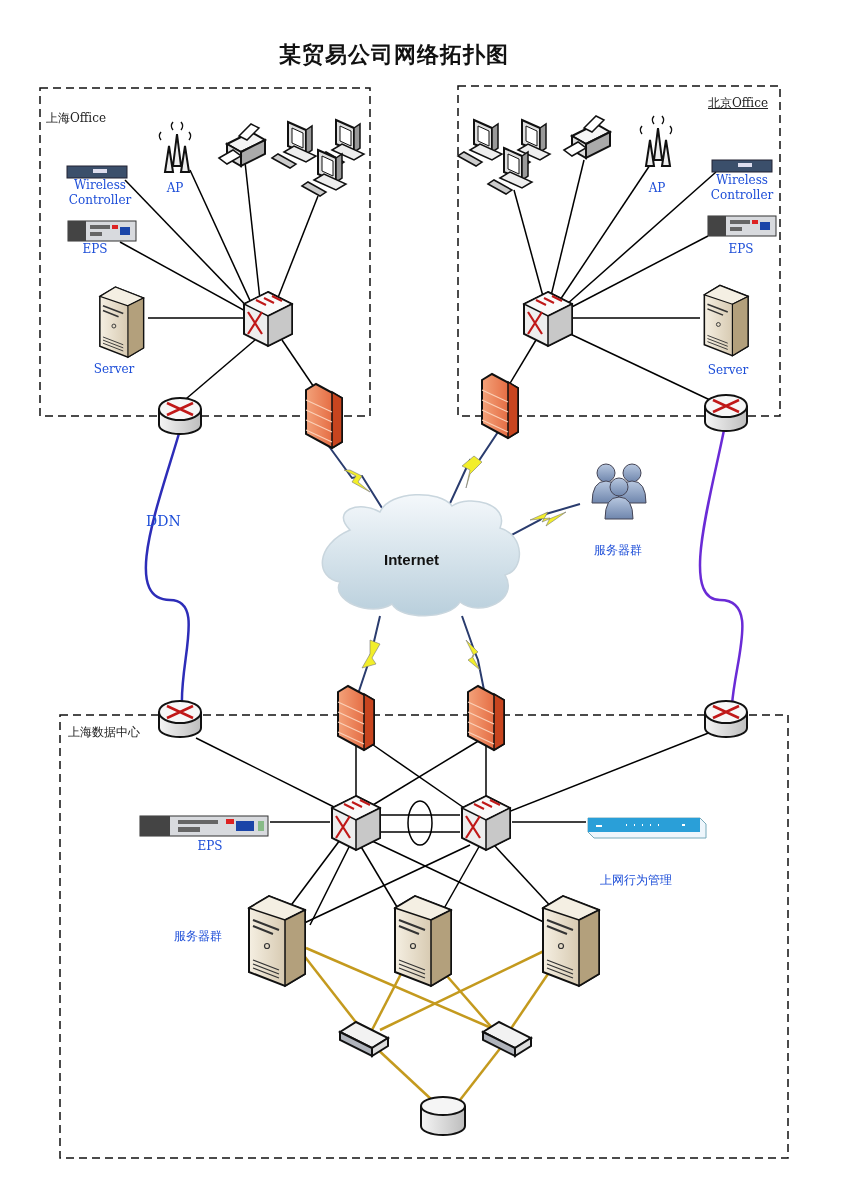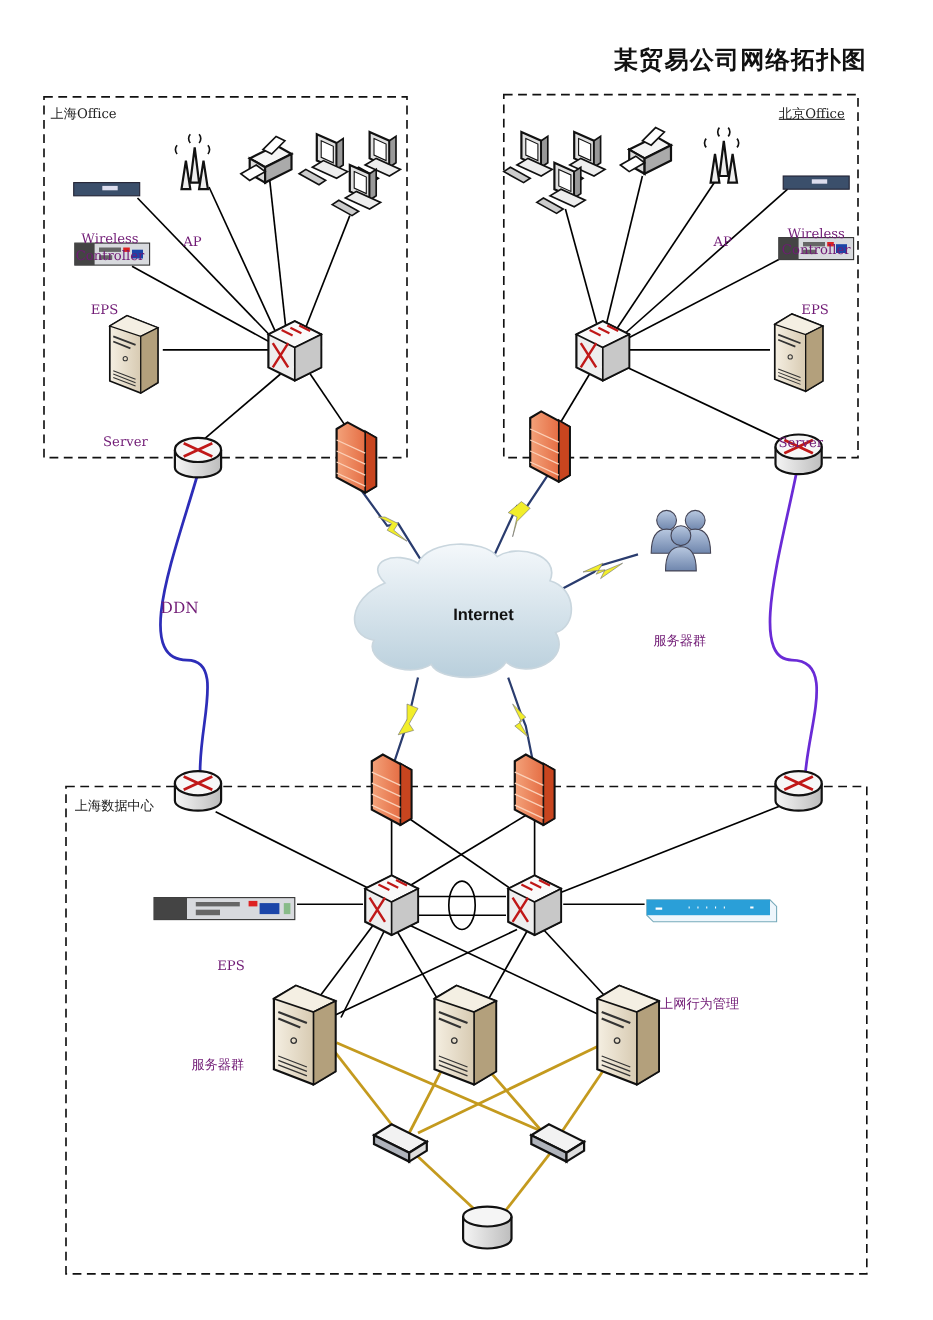--- a/index.html
+++ b/index.html
@@ -1,19 +1,19 @@
 <!DOCTYPE html>
 <html><head>
 <meta charset="utf-8">
 <style>
   html,body{margin:0;padding:0;background:#fff;}
   body{width:848px;height:1200px;position:relative;overflow:hidden;font-family:"DejaVu Serif",serif;}
-  #title{position:absolute;left:0;width:788px;top:40px;text-align:right;font-family:"DejaVu Sans",sans-serif;font-weight:bold;font-size:22px;color:#111;letter-spacing:1px;}
+  #title{position:absolute;left:0;width:788px;top:40px;text-align:center;font-family:"DejaVu Sans",sans-serif;font-weight:bold;font-size:22px;color:#111;letter-spacing:1px;}
   svg#diagram{position:absolute;left:0;top:0;}
-  .lbl{position:absolute;font-family:"DejaVu Serif",serif;font-size:12px;color:#701a75;white-space:nowrap;line-height:15px;margin-top:32px;}
+  .lbl{position:absolute;font-family:"DejaVu Serif",serif;font-size:12px;color:#1d4ed8;white-space:nowrap;line-height:15px;}
   .lbl.center{text-align:center;}
   .net{position:absolute;font-family:"Liberation Sans",sans-serif;font-weight:bold;font-size:15px;color:#111;}
   .zone-lbl{position:absolute;font-family:"DejaVu Serif",serif;font-size:12px;color:#222;}
 </style>
 </head>
 <body>
 
 <div id="title">某贸易公司网络拓扑图</div>
 
 <svg id="diagram" width="848" height="1200" viewBox="0 0 848 1200">
@@ -236,39 +236,39 @@
   <use href="#switchIcon" x="486" y="822"></use>
   <use href="#behaviorIcon" x="646" y="826"></use>
   <use href="#serverIcon" x="277" y="940"></use>
   <use href="#serverIcon" x="423" y="940"></use>
   <use href="#serverIcon" x="571" y="940"></use>
   <use href="#hubIcon" x="364" y="1036"></use>
   <use href="#hubIcon" x="507" y="1036"></use>
   <use href="#diskIcon" x="443" y="1112"></use>
 </svg>
 
-<div class="zone-lbl" style="left:46px;top:95px;text-align:right;">上海Office</div>
+<div class="zone-lbl" style="left:46px;top:110px;text-align:right;">上海Office</div>
 <div class="zone-lbl" style="left:708px;top:95px;text-decoration:underline;">北京Office</div>
 <div class="zone-lbl" style="left:68px;top:724px;">上海数据中心</div>
 
 <div class="lbl center" style="left:60px;top:178px;width:80px;">
   <div>Wireless</div>
   <div>Controller</div>
 </div>
 <div class="lbl center" style="left:160px;top:181px;width:30px;">AP</div>
 <div class="lbl center" style="left:80px;top:242px;width:30px;">EPS</div>
 <div class="lbl center" style="left:88px;top:362px;width:52px;">Server</div>
 
 <div class="lbl center" style="left:702px;top:173px;width:80px;">
   <div>Wireless</div>
   <div>Controller</div>
 </div>
 <div class="lbl center" style="left:642px;top:181px;width:30px;">AP</div>
 <div class="lbl center" style="left:726px;top:242px;width:30px;">EPS</div>
 <div class="lbl center" style="left:702px;top:363px;width:52px;">Server</div>
 
 <div class="lbl" style="left:146px;top:514px;font-size:14px;">DDN</div>
-<div class="net" style="left:384px;top:551px;margin-left:28px;">Internet</div>
+<div class="net" style="left:384px;top:551px;">Internet</div>
 <div class="lbl" style="left:594px;top:543px;">服务器群</div>
 
 <div class="lbl center" style="left:190px;top:839px;width:40px;">EPS</div>
 <div class="lbl" style="left:600px;top:873px;">上网行为管理</div>
 <div class="lbl" style="left:174px;top:929px;">服务器群</div>
 
 </body></html>

